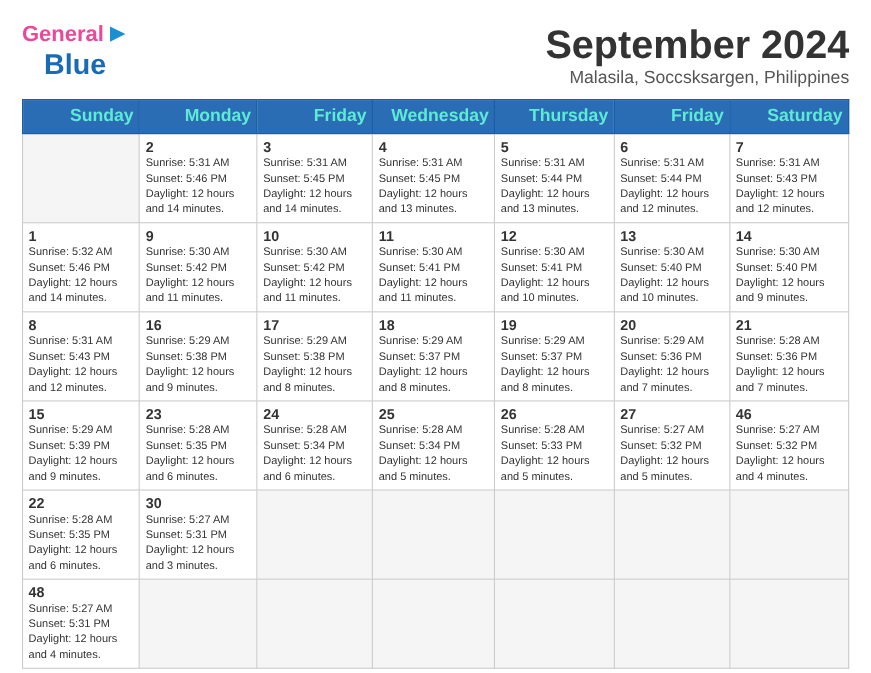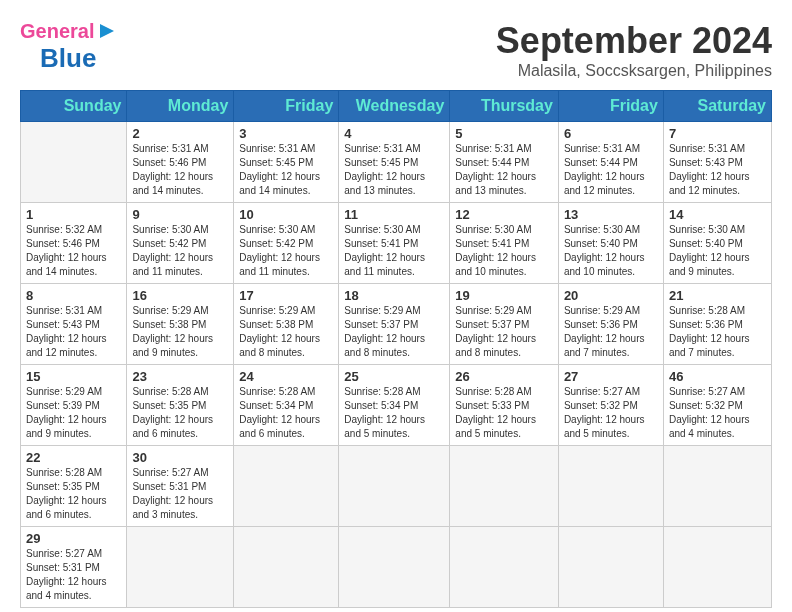--- a/index.html
+++ b/index.html
@@ -249,21 +249,21 @@
           <div class="day-info"><span>Sunrise: 5:27 AM</span><br><span>Sunset: 5:31 PM</span><br><span>Daylight: 12 hours and 3 minutes.</span></div>
         </td>
         <td class="empty-cell"></td>
         <td class="empty-cell"></td>
         <td class="empty-cell"></td>
         <td class="empty-cell"></td>
         <td class="empty-cell"></td>
       </tr>
       <tr>
         <td>
-          <span class="day-number">29</span>
+          <span class="day-number">48</span>
           <div class="day-info"><span>Sunrise: 5:27 AM</span><br><span>Sunset: 5:31 PM</span><br><span>Daylight: 12 hours and 4 minutes.</span></div>
         </td>
         <td class="empty-cell"></td>
         <td class="empty-cell"></td>
         <td class="empty-cell"></td>
         <td class="empty-cell"></td>
         <td class="empty-cell"></td>
         <td class="empty-cell"></td>
       </tr>
     </tbody>

